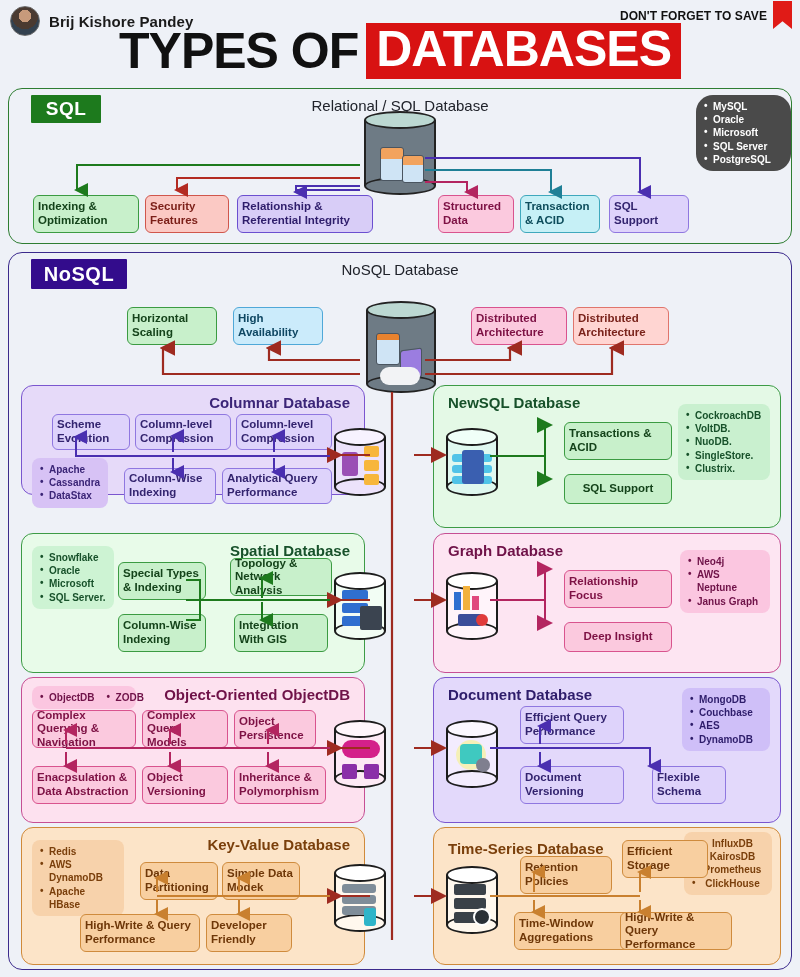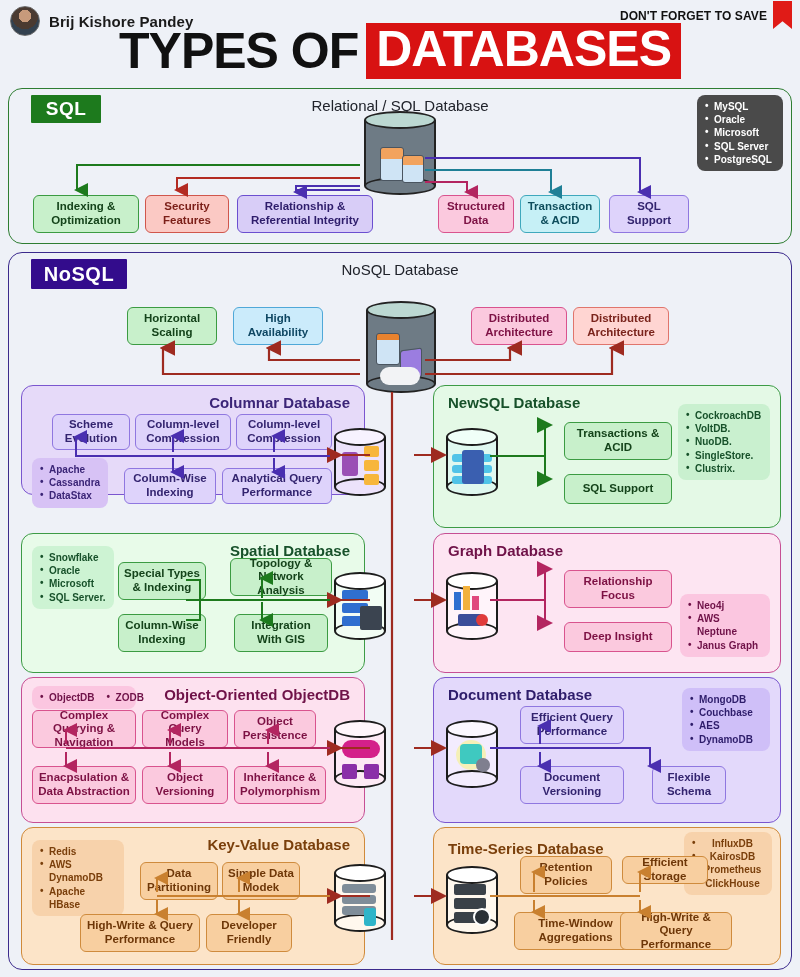--- a/index.html
+++ b/index.html
@@ -40,21 +40,21 @@
          display:flex; align-items:center; justify-content:center; letter-spacing:.5px; }
   .tag-sql { left:22px; top:6px; width:70px; height:28px; background:#1d7a1d; font-size:19px; }
   .tag-nosql { left:22px; top:6px; width:96px; height:30px; background:#330c8c; font-size:20px; }
 
   .panel-title { position:absolute; top:8px; left:0; right:0; text-align:center;
     font-size:15px; color:#20232b; font-weight:500; }
 
   
   .node {
     position:absolute; border-radius:6px; border:1.5px solid #888;
-    display:flex; align-items:center; justify-content:center; text-align:center;
+    display:flex; align-items:center; justify-content:center; text-align:left;
     font-size:11.5px; font-weight:bold; line-height:1.18; padding:2px 4px;
   }
   .n-green  { background:#c8f0cb; border-color:#3b9b42; color:#14431a; }
   .n-red    { background:#fbc9c4; border-color:#d0564c; color:#7b1f18; }
   .n-purple { background:#d8cdf7; border-color:#6b4fd0; color:#2e1d6b; }
   .n-pink   { background:#fbc9de; border-color:#d9538e; color:#7d1144; }
   .n-cyan   { background:#c6f0f6; border-color:#3fa8bd; color:#0e4d5c; }
   .n-lav    { background:#ded3fb; border-color:#8f77e0; color:#33246f; }
   .n-blue   { background:#cbebfb; border-color:#4fa8d8; color:#0f4763; }
   .n-lpink  { background:#ffd5d2; border-color:#e0756c; color:#7a241c; }
@@ -91,21 +91,21 @@
   </div>
   <div class="title-row">
     <span class="title-main">TYPES OF</span><span class="title-accent">DATABASES</span>
   </div>
 </div>
 
 <div class="panel panel-sql">
   <div class="tag tag-sql">SQL</div>
   <div class="panel-title">Relational / SQL Database</div>
 
-  <ul class="chips chips-dark" style="right:8px; top:6px; width:86px;">
+  <ul class="chips chips-dark" style="right:0; top:6px; width:95px;border-radius:17px;">
     <li>MySQL</li>
     <li>Oracle</li>
     <li>Microsoft</li>
     <li style="padding-left:9px">SQL Server</li>
     <li>PostgreSQL</li>
   </ul>
 
   <div class="cyl" style="left:355px; top:22px; width:72px; height:84px;">
     <div class="body" style="background:#6e7b85; border-left:2px solid #222; border-right:2px solid #222;"></div>
     <div class="bot" style="bottom:0; background:#6e7b85; border:2px solid #222;"></div>
@@ -203,21 +203,21 @@
       <div class="top" style="top:0; background:#ffffff; border:2px solid #1c1c1c;"></div>
       <div style="position:absolute; left:8px; top:18px; width:26px; height:10px; background:#2f6fd0; border-radius:2px;"></div>
       <div style="position:absolute; left:8px; top:31px; width:26px; height:10px; background:#2f6fd0; border-radius:2px;"></div>
       <div style="position:absolute; left:8px; top:44px; width:26px; height:10px; background:#2f6fd0; border-radius:2px;"></div>
       <div style="position:absolute; left:26px; top:34px; width:22px; height:24px; background:#3b4450; border-radius:2px;"></div>
     </div>
   </div>
 
   <div class="card" style="left:424px; top:280px; width:348px; height:140px; background:#fde5f2; border-color:#c64f94;">
     <div class="card-title" style="left:14px; top:8px; color:#6f1248;">Graph Database</div>
-    <ul class="chips" style="right:10px; top:16px; width:90px; background:#fbc6e0; color:#6f1248;margin-top:44px;">
+    <ul class="chips" style="right:10px; top:16px; width:90px; background:#fbc6e0; color:#6f1248;">
       <li>Neo4j</li>
       <li>AWS Neptune</li>
       <li>Janus Graph</li>
     </ul>
     <div class="cyl" style="left:12px; top:38px; width:52px; height:68px;">
       <div class="body" style="background:#fff4fa; border-left:2px solid #1c1c1c; border-right:2px solid #1c1c1c;"></div>
       <div class="bot" style="bottom:0; background:#fff4fa; border:2px solid #1c1c1c;"></div>
       <div class="top" style="top:0; background:#ffffff; border:2px solid #1c1c1c;"></div>
       <div style="position:absolute; left:8px; top:20px; width:7px; height:18px; background:#2f6fd0;"></div>
       <div style="position:absolute; left:17px; top:14px; width:7px; height:24px; background:#f2b13c;"></div>
@@ -305,21 +305,21 @@
     <div class="cyl" style="left:12px; top:38px; width:52px; height:68px;">
       <div class="body" style="background:#fff8ee; border-left:2px solid #1c1c1c; border-right:2px solid #1c1c1c;"></div>
       <div class="bot" style="bottom:0; background:#fff8ee; border:2px solid #1c1c1c;"></div>
       <div class="top" style="top:0; background:#ffffff; border:2px solid #1c1c1c;"></div>
       <div style="position:absolute; left:8px; top:18px; width:32px; height:11px; background:#3a4148; border-radius:2px;"></div>
       <div style="position:absolute; left:8px; top:32px; width:32px; height:11px; background:#3a4148; border-radius:2px;"></div>
       <div style="position:absolute; left:8px; top:46px; width:32px; height:11px; background:#3a4148; border-radius:2px;"></div>
       <div style="position:absolute; left:27px; top:42px; width:18px; height:18px; background:#2a3036; border-radius:50%; border:2px solid #fff;"></div>
     </div>
     <div class="node" style="left:86px;  top:28px; width:92px;  height:38px; background:#f8cfa0; border-color:#cf8b3d; color:#6e3708;">Retention Policies</div>
-    <div class="node" style="left:188px; top:28px; width:86px;  height:28px; background:#f8cfa0; border-color:#cf8b3d; color:#6e3708;">Efficient Storage</div>
+    <div class="node" style="left:188px; top:12px; width:86px;  height:38px; background:#f8cfa0; border-color:#cf8b3d; color:#6e3708;">Efficient Storage</div>
     <div class="node" style="left:80px;  top:84px; width:123px; height:38px; background:#f8cfa0; border-color:#cf8b3d; color:#6e3708;">Time-Window Aggregations</div>
     <div class="node" style="left:186px; top:84px; width:112px; height:38px; background:#f8cfa0; border-color:#cf8b3d; color:#6e3708;">High-Write &amp; Query Performance</div>
   </div>
 </div>
 
 <svg class="wires">
   <defs>
     <marker id="ag" markerWidth="7" markerHeight="7" refX="3.5" refY="5.5" orient="auto">
       <path d="M0,0 L7,0 L3.5,7 z" fill="#1d7a1d"></path>
       </marker>

